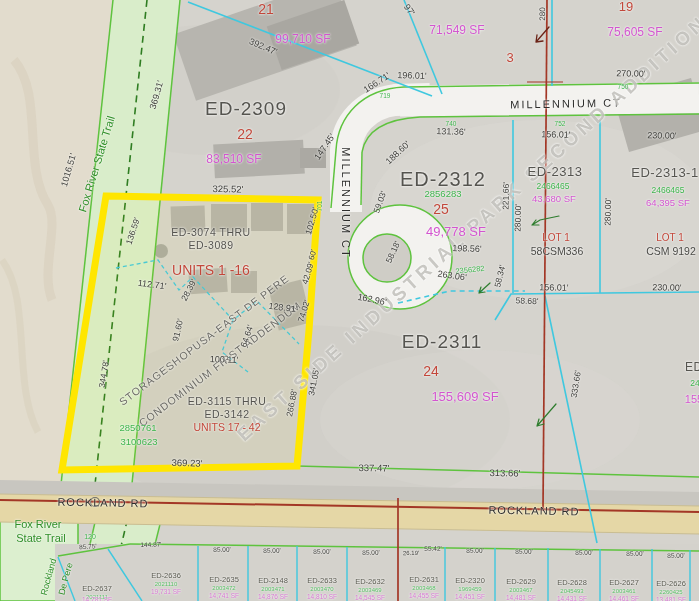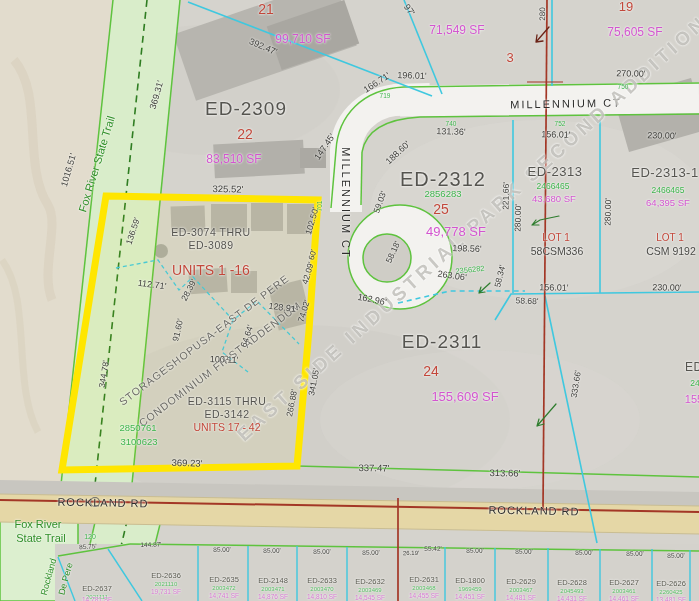--- a/index.html
+++ b/index.html
@@ -281,21 +281,21 @@
       <div class="lbl k-sf-xs" style="left: 273px; top: 597px; font-size: 6.5px; transform: translate(-50%, -50%) rotate(0deg);">14,876 SF</div>
       <div class="lbl k-pid-xs" style="left: 322px; top: 581px; font-size: 7.5px; transform: translate(-50%, -50%) rotate(0deg);">ED-2633</div>
       <div class="lbl k-doc-xs" style="left: 322px; top: 589px; font-size: 6px; transform: translate(-50%, -50%) rotate(0deg);">2003470</div>
       <div class="lbl k-sf-xs" style="left: 322px; top: 597px; font-size: 6.5px; transform: translate(-50%, -50%) rotate(0deg);">14,810 SF</div>
       <div class="lbl k-pid-xs" style="left: 370px; top: 582px; font-size: 7.5px; transform: translate(-50%, -50%) rotate(0deg);">ED-2632</div>
       <div class="lbl k-doc-xs" style="left: 370px; top: 590px; font-size: 6px; transform: translate(-50%, -50%) rotate(0deg);">2003469</div>
       <div class="lbl k-sf-xs" style="left: 370px; top: 598px; font-size: 6.5px; transform: translate(-50%, -50%) rotate(0deg);">14,545 SF</div>
       <div class="lbl k-pid-xs" style="left: 424px; top: 580px; font-size: 7.5px; transform: translate(-50%, -50%) rotate(0deg); text-align: right;">ED-2631</div>
       <div class="lbl k-doc-xs" style="left: 424px; top: 588px; font-size: 6px; transform: translate(-50%, -50%) rotate(0deg);">2003468</div>
       <div class="lbl k-sf-xs" style="left: 424px; top: 596px; font-size: 6.5px; transform: translate(-50%, -50%) rotate(0deg);">14,455 SF</div>
-      <div class="lbl k-pid-xs" style="left: 470px; top: 581px; font-size: 7.5px; transform: translate(-50%, -50%) rotate(0deg);">ED-1800</div>
+      <div class="lbl k-pid-xs" style="left: 470px; top: 581px; font-size: 7.5px; transform: translate(-50%, -50%) rotate(0deg);">ED-2320</div>
       <div class="lbl k-doc-xs" style="left: 470px; top: 589px; font-size: 6px; transform: translate(-50%, -50%) rotate(0deg);">1969459</div>
       <div class="lbl k-sf-xs" style="left: 470px; top: 597px; font-size: 6.5px; transform: translate(-50%, -50%) rotate(0deg);">14,451 SF</div>
       <div class="lbl k-pid-xs" style="left: 521px; top: 582px; font-size: 7.5px; transform: translate(-50%, -50%) rotate(0deg);">ED-2629</div>
       <div class="lbl k-doc-xs" style="left: 521px; top: 590px; font-size: 6px; transform: translate(-50%, -50%) rotate(0deg);">2003467</div>
       <div class="lbl k-sf-xs" style="left: 521px; top: 598px; font-size: 6.5px; transform: translate(-50%, -50%) rotate(0deg);">14,481 SF</div>
       <div class="lbl k-pid-xs" style="left: 572px; top: 583px; font-size: 7.5px; transform: translate(-50%, -50%) rotate(0deg);">ED-2628</div>
       <div class="lbl k-doc-xs" style="left: 572px; top: 591px; font-size: 6px; transform: translate(-50%, -50%) rotate(0deg);">2045493</div>
       <div class="lbl k-sf-xs" style="left: 572px; top: 599px; font-size: 6.5px; transform: translate(-50%, -50%) rotate(0deg);">14,431 SF</div>
       <div class="lbl k-pid-xs" style="left: 624px; top: 583px; font-size: 7.5px; transform: translate(-50%, -50%) rotate(0deg);">ED-2627</div>
       <div class="lbl k-doc-xs" style="left: 624px; top: 591px; font-size: 6px; transform: translate(-50%, -50%) rotate(0deg);">2003461</div>

